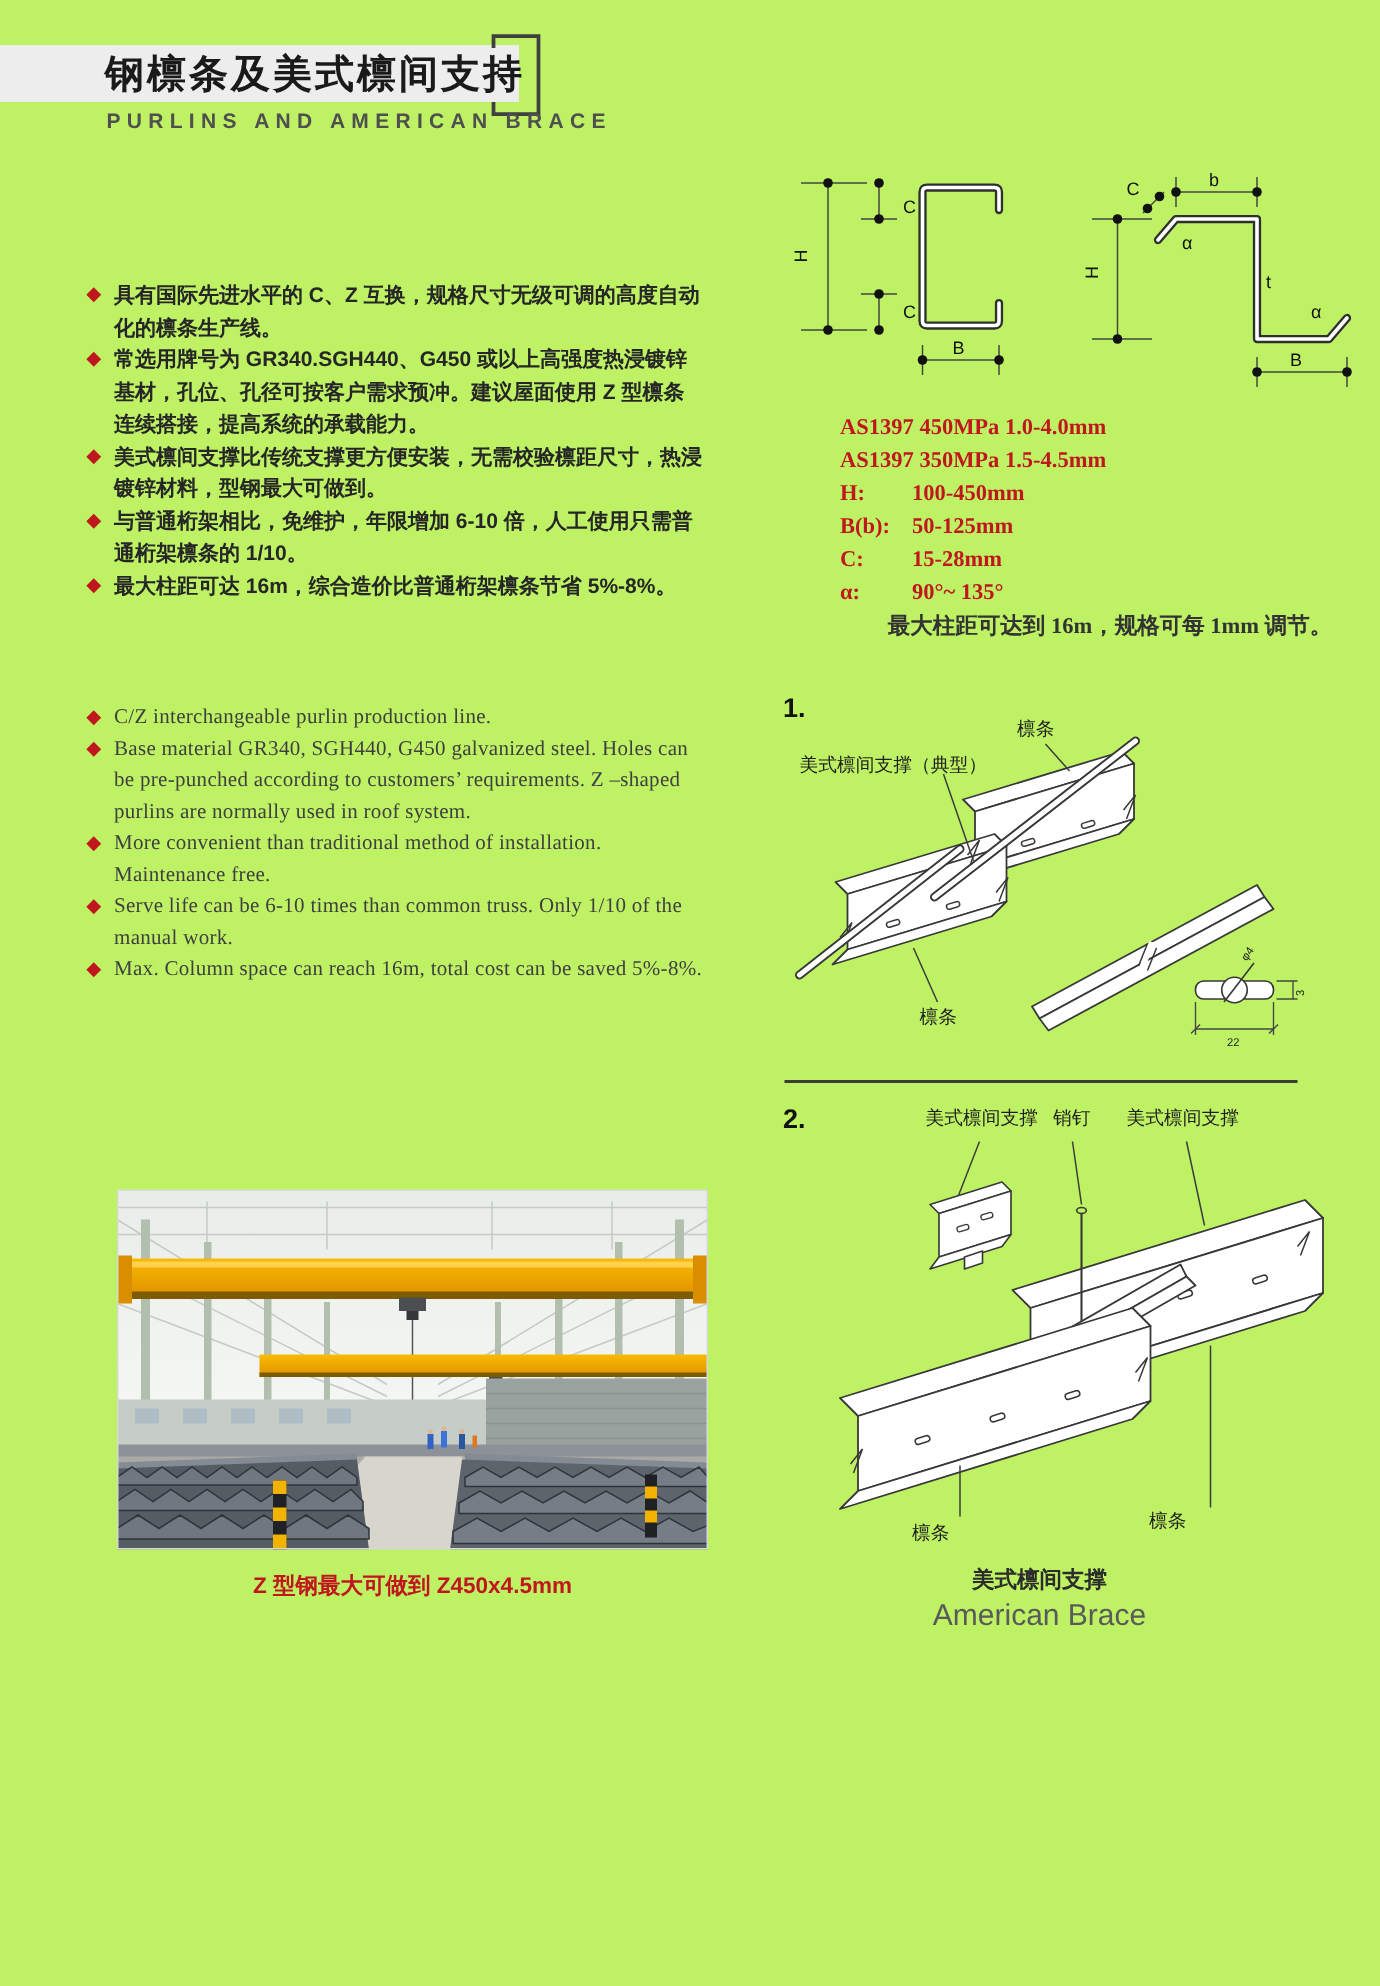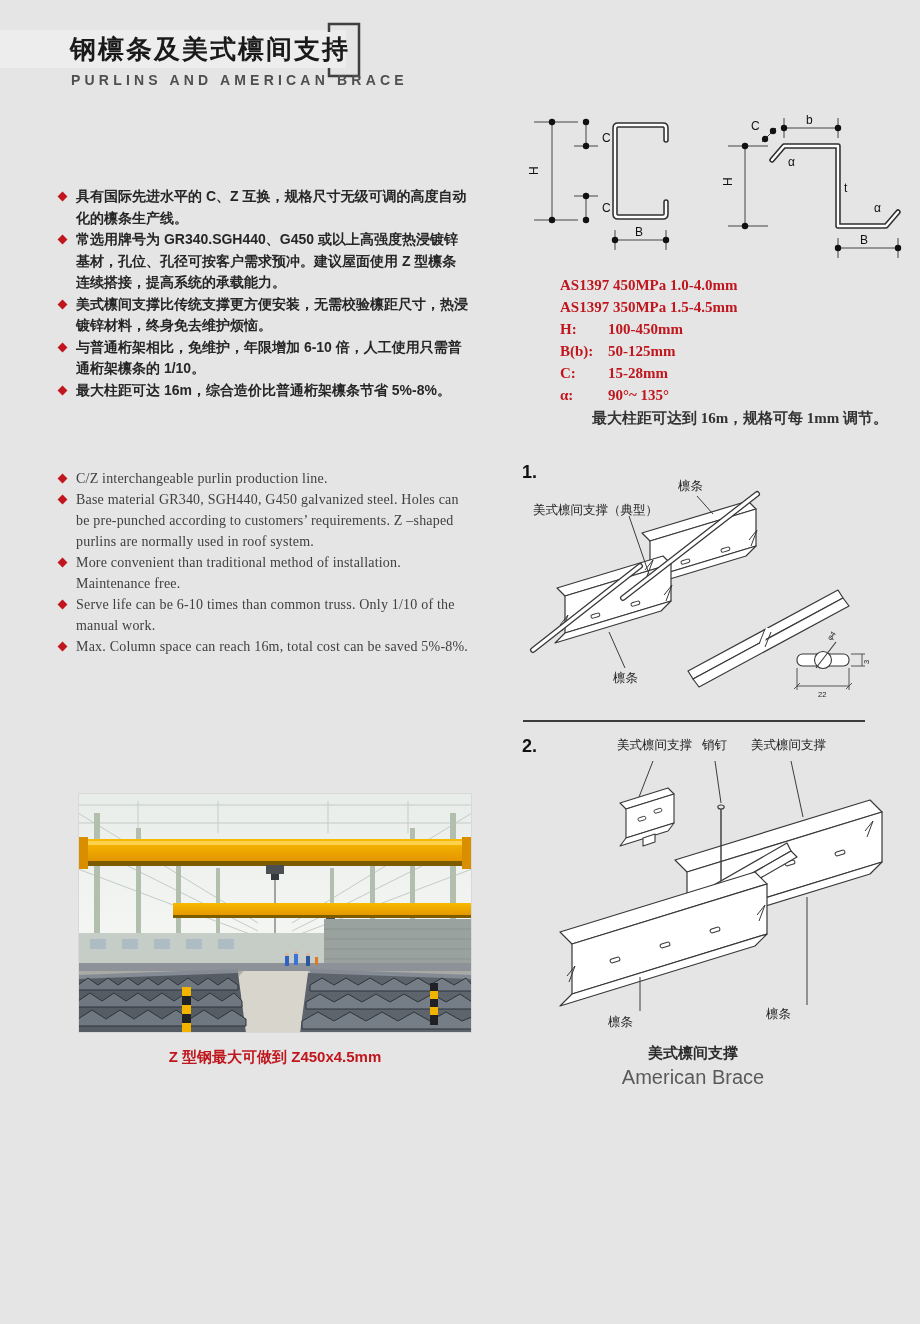--- a/index.html
+++ b/index.html
@@ -1,16 +1,16 @@
 <!DOCTYPE html>
 <html><head>
 <meta charset="utf-8">
 <style>
   html,body{margin:0;padding:0;background:#fff;}
-  #page{position:relative;width:920px;height:1324px;background:#e5e5e5;overflow:hidden;
+  #page{position:relative;width:920px;height:1324px;background:#bef264;overflow:hidden;
         font-family:"Liberation Sans","DejaVu Sans",sans-serif;}
   .abs{position:absolute;}
   
   .band{left:0;top:30px;width:346px;height:38px;background:#ededed;}
   .title{left:70px;top:31px;width:320px;font-size:26px;font-weight:700;letter-spacing:2px;color:#1a1a1a;line-height:36px;}
   .subtitle{left:71px;top:72px;font-size:14px;font-weight:700;letter-spacing:4.2px;color:#4f4f4f;}
   
   ul.feat{list-style:none;margin:0;padding:0;}
   ul.feat li{position:relative;padding-left:18px;margin:0;}
   .cnlist{left:58px;top:186px;width:412px;}
@@ -40,21 +40,21 @@
   <div class="abs band"></div>
   <div class="abs title">钢檩条及美式檩间支持</div>
   <svg class="abs" style="left:325px;top:18px" width="40" height="66">
     <path d="M4,14 V6 H34 V58 H4 V50" fill="none" stroke="#3f3f3f" stroke-width="2.5"></path>
   </svg>
   <div class="abs subtitle">PURLINS AND AMERICAN BRACE</div>
 
   <ul class="abs feat cnlist">
     <li><span class="dia"></span><span>具有国际先进水平的 C、Z 互换，规格尺寸无级可调的高度自动化的檩条生产线。</span></li>
     <li><span class="dia"></span><span>常选用牌号为 GR340.SGH440、G450 或以上高强度热浸镀锌基材，孔位、孔径可按客户需求预冲。建议屋面使用 Z 型檩条连续搭接，提高系统的承载能力。</span></li>
-    <li><span class="dia"></span><span>美式檩间支撑比传统支撑更方便安装，无需校验檩距尺寸，热浸镀锌材料，终身免去维护烦恼。</span></li>
+    <li><span class="dia"></span><span>美式檩间支撑比传统支撑更方便安装，无需校验檩距尺寸，热浸镀锌材料，型钢最大可做到。</span></li>
     <li><span class="dia"></span><span>与普通桁架相比，免维护，年限增加 6-10 倍，人工使用只需普通桁架檩条的 1/10。</span></li>
     <li><span class="dia"></span><span>最大柱距可达 16m，综合造价比普通桁架檩条节省 5%-8%。</span></li>
   </ul>
 
   <ul class="abs feat enlist">
     <li><span class="dia"></span><span>C/Z interchangeable purlin production line.</span></li>
     <li><span class="dia"></span><span>Base material GR340, SGH440, G450 galvanized steel.  Holes can be pre-punched according to customers’ requirements. Z –shaped purlins are normally used in roof system.</span></li>
     <li><span class="dia"></span><span>More convenient than traditional method of installation. Maintenance free.</span></li>
     <li><span class="dia"></span><span>Serve life can be 6-10 times than common truss. Only 1/10 of the manual work.</span></li>
     <li><span class="dia"></span><span>Max. Column space can reach 16m, total cost can be saved 5%-8%.</span></li>

